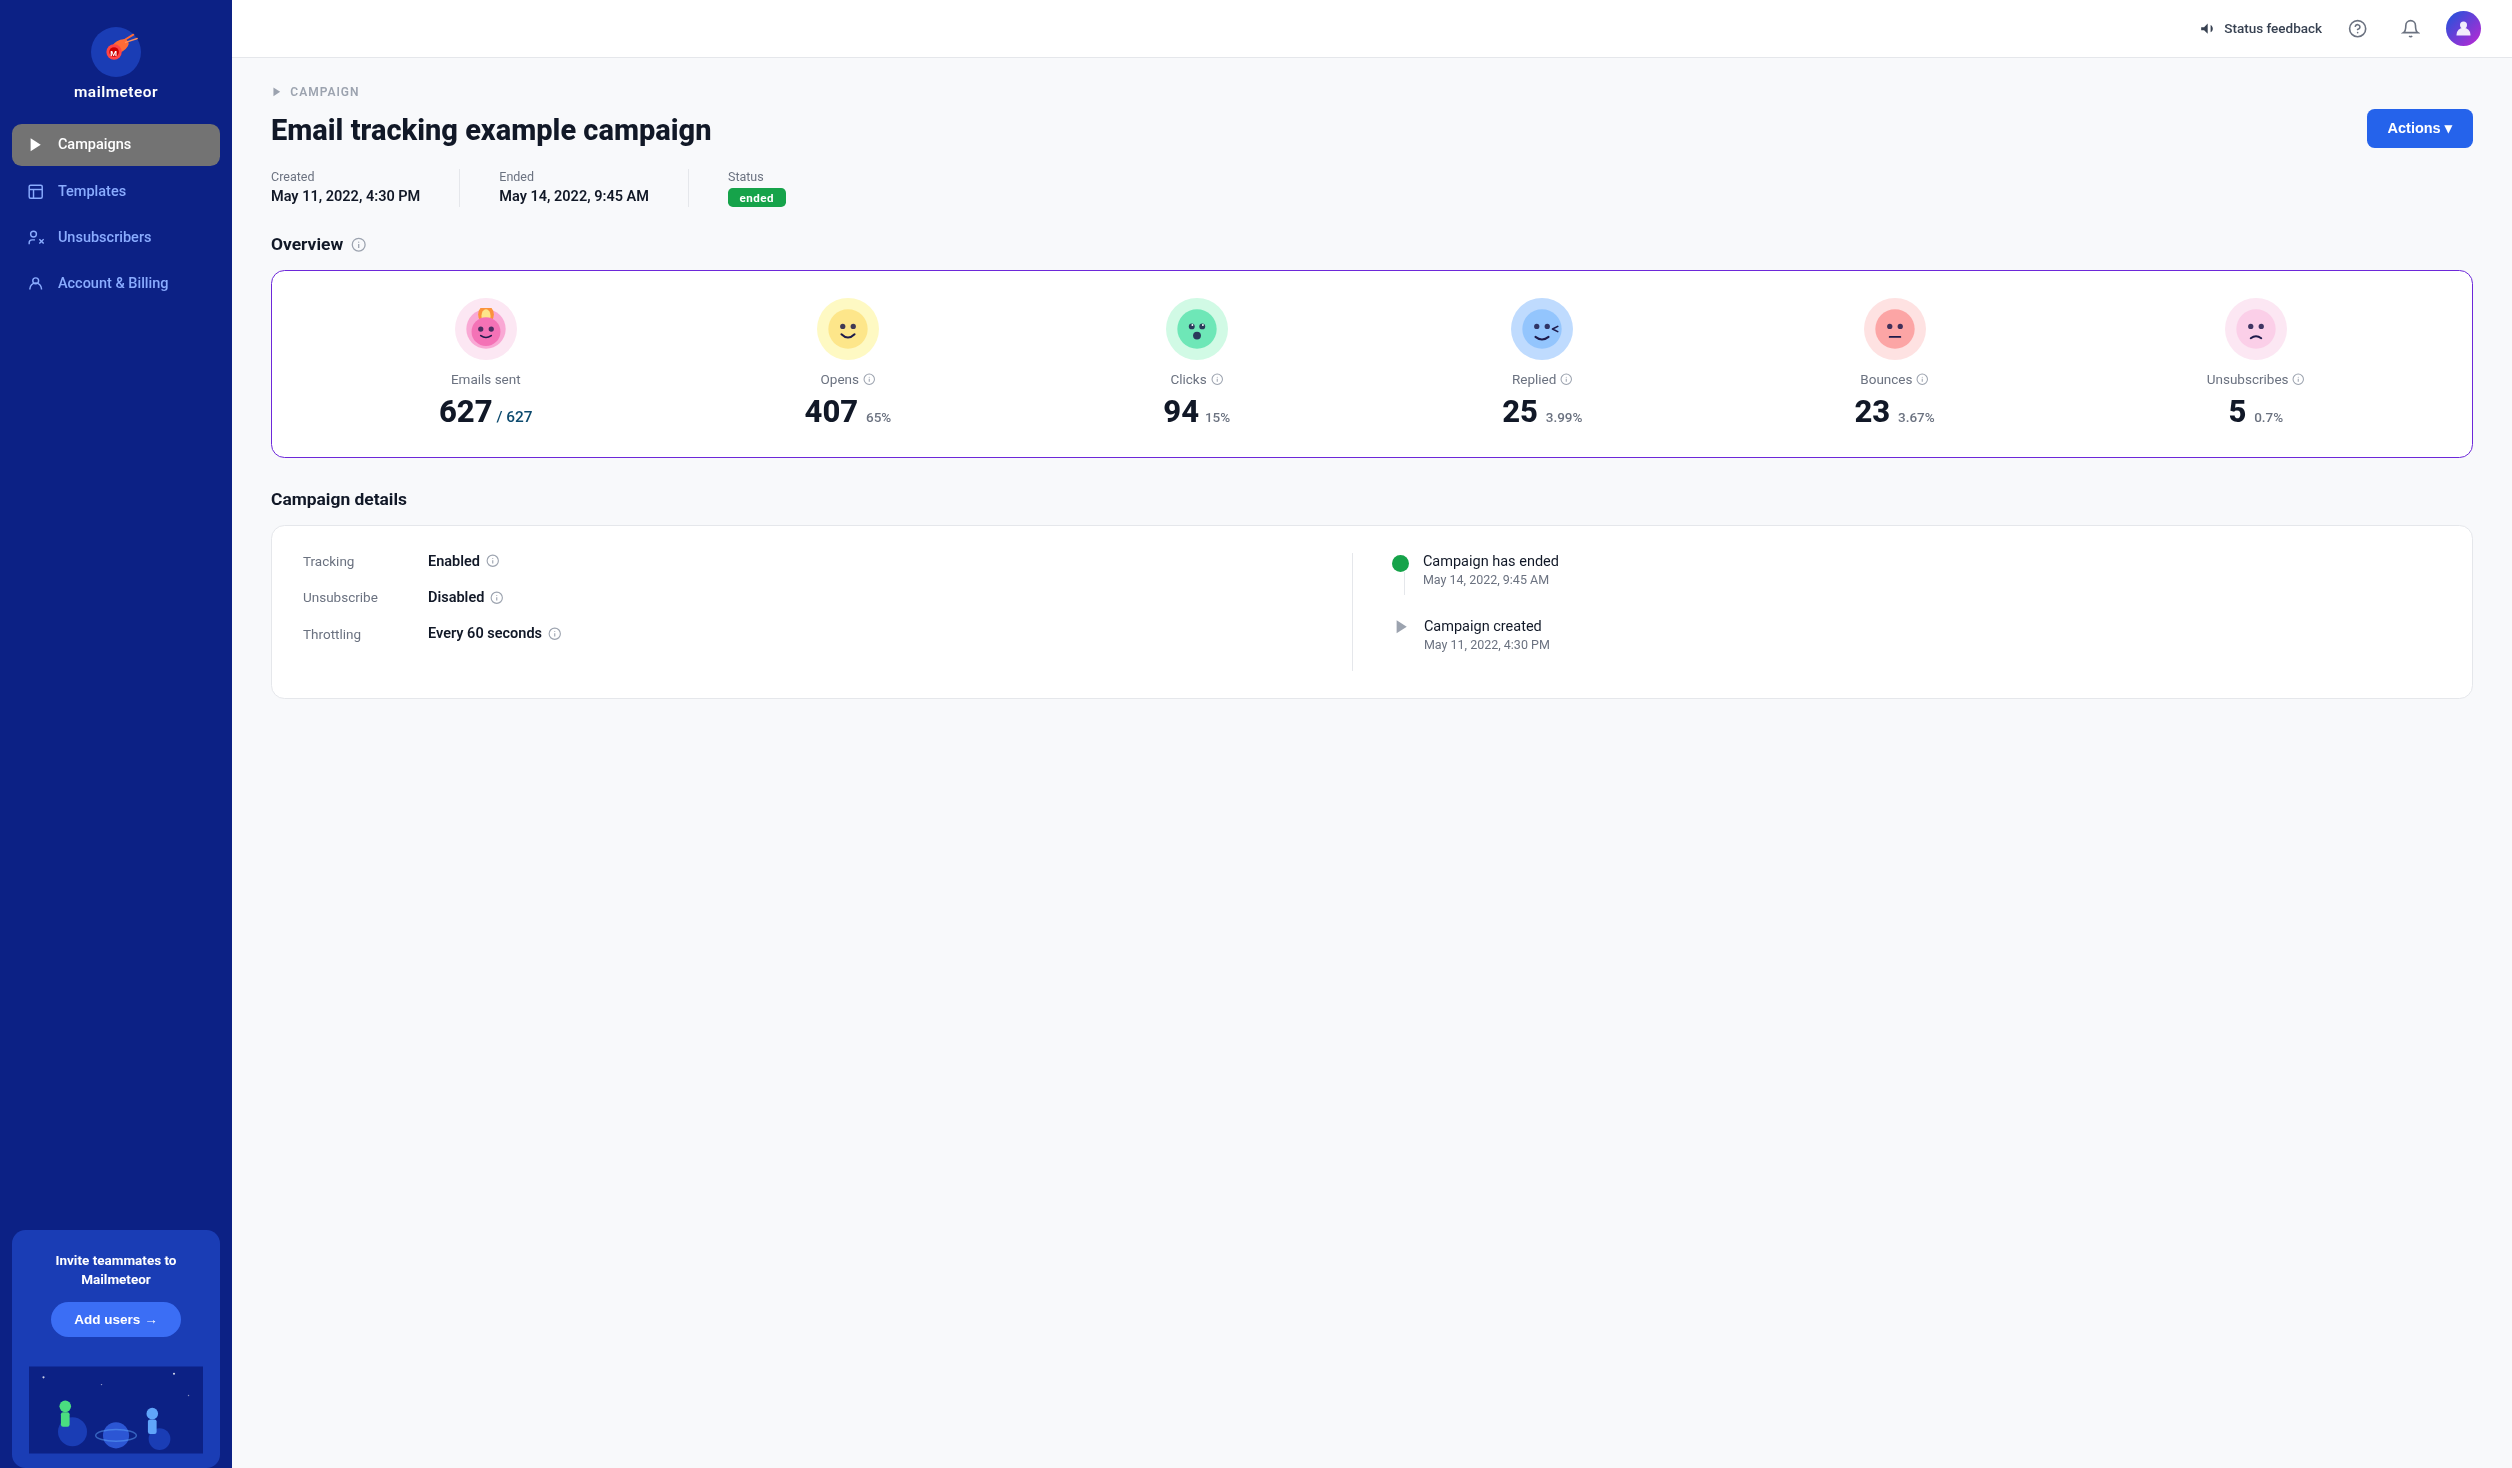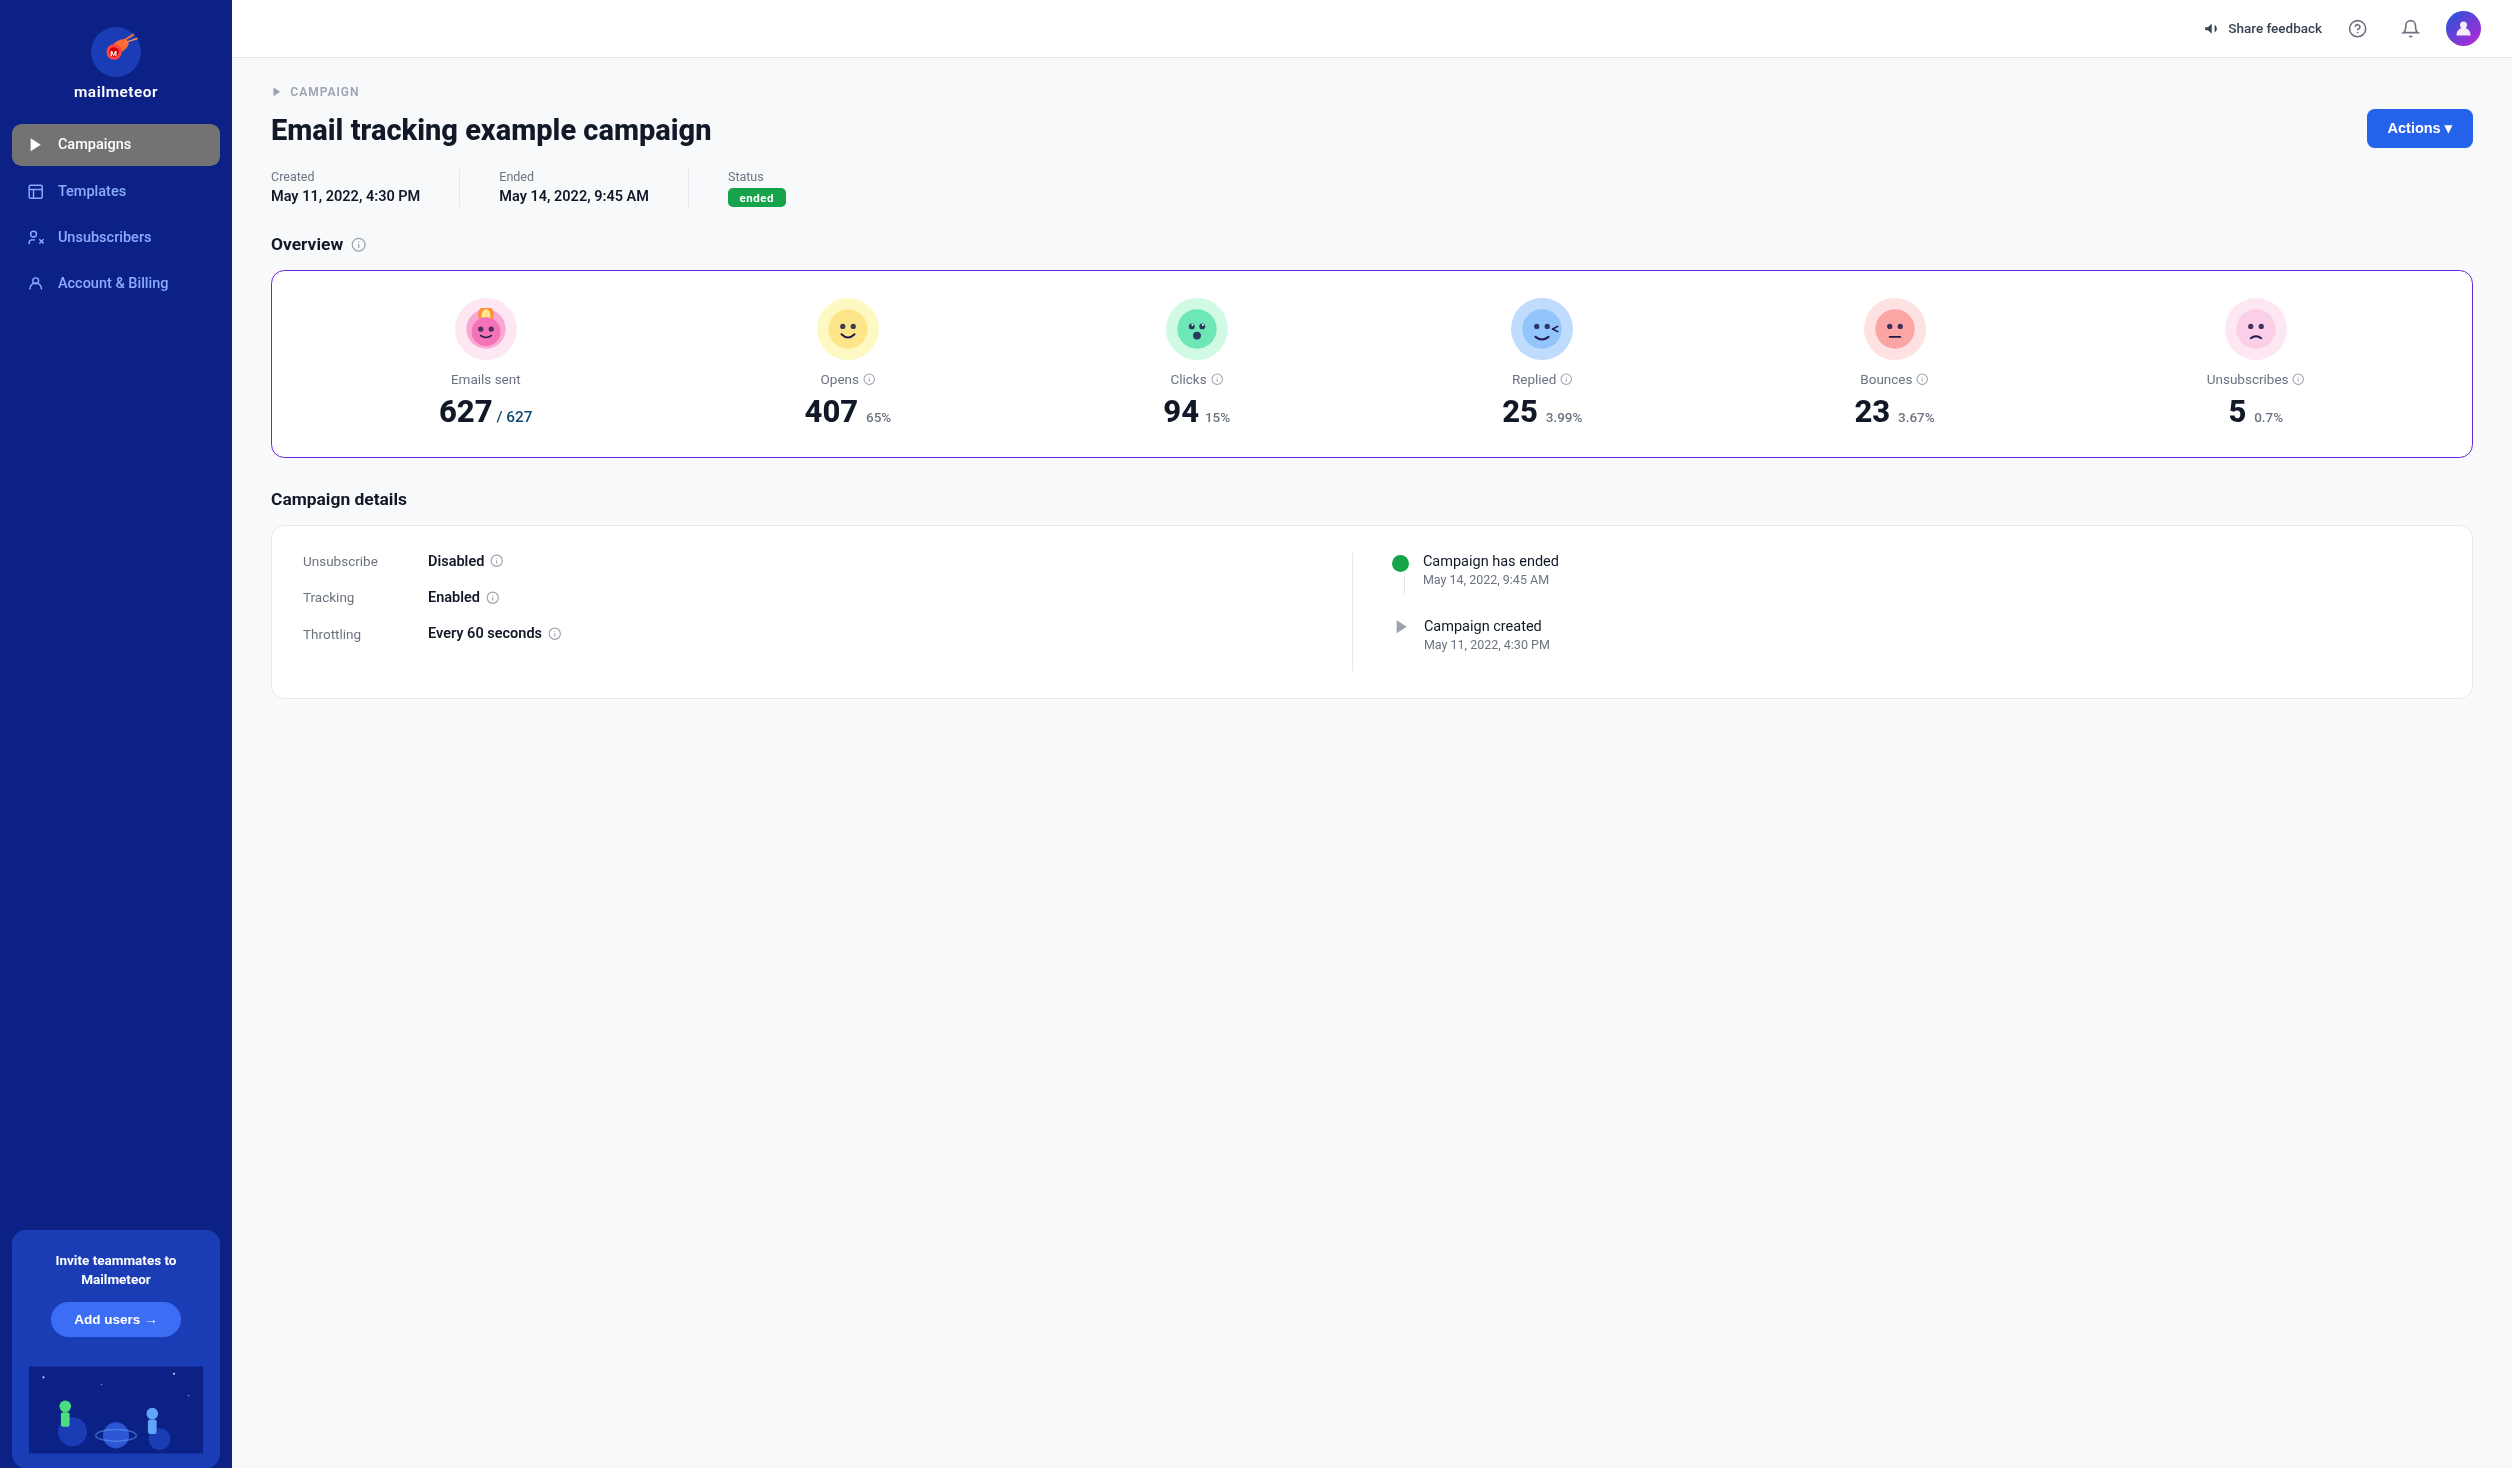--- a/index.html
+++ b/index.html
@@ -440,21 +440,21 @@
 </aside>
 
 <div class="main">
 
   <header class="header">
     <div class="header-share-feedback">
       <svg width="17.4" height="17.4" viewBox="0 0 24 24" fill="none">
         <path d="M3 10v4h4l5 5V5L7 10H3z" fill="#374151"></path>
         <path d="M19 12c0-2.2-1.3-4.1-3-5v10c1.7-.9 3-2.8 3-5z" fill="#374151"></path>
       </svg>
-      <span>Share feedback</span>
+      <span>Status feedback</span>
     </div>
     <button class="header-icon-btn">
       <svg width="19.3" height="19.3" viewBox="0 0 24 24" fill="none">
         <circle cx="12" cy="12" r="10" stroke="#6b7280" stroke-width="2" fill="none"></circle>
         <path d="M9.1 9a3 3 0 015.8 1c0 2-3 3-3 3" stroke="#6b7280" stroke-width="2" stroke-linecap="round"></path>
         <circle cx="12" cy="17" r="1" fill="#6b7280"></circle>
       </svg>
     </button>
     <button class="header-icon-btn">
       <svg width="19.3" height="19.3" viewBox="0 0 24 24" fill="none">
@@ -656,34 +656,34 @@
       </div>
     </div>
 
     <div class="section-title">
       <span>Campaign details</span>
     </div>
 
     <div class="details-card">
       <div class="details-left">
         <div class="detail-row">
-          <span class="detail-label">Unsubscribe</span>
+          <span class="detail-label">Tracking</span>
           <span class="detail-value">
-            Disabled
+            Enabled
             <svg width="13.5" height="13.5" viewBox="0 0 24 24" fill="none">
               <circle cx="12" cy="12" r="10" stroke="#9ca3af" stroke-width="2" fill="none"></circle>
               <line x1="12" y1="11" x2="12" y2="17" stroke="#9ca3af" stroke-width="2"></line>
               <circle cx="12" cy="8" r="1" fill="#9ca3af"></circle>
             </svg>
           </span>
         </div>
         <div class="detail-row">
-          <span class="detail-label">Tracking</span>
+          <span class="detail-label">Unsubscribe</span>
           <span class="detail-value">
-            Enabled
+            Disabled
             <svg width="13.5" height="13.5" viewBox="0 0 24 24" fill="none">
               <circle cx="12" cy="12" r="10" stroke="#9ca3af" stroke-width="2" fill="none"></circle>
               <line x1="12" y1="11" x2="12" y2="17" stroke="#9ca3af" stroke-width="2"></line>
               <circle cx="12" cy="8" r="1" fill="#9ca3af"></circle>
             </svg>
           </span>
         </div>
         <div class="detail-row">
           <span class="detail-label">Throttling</span>
           <span class="detail-value">

